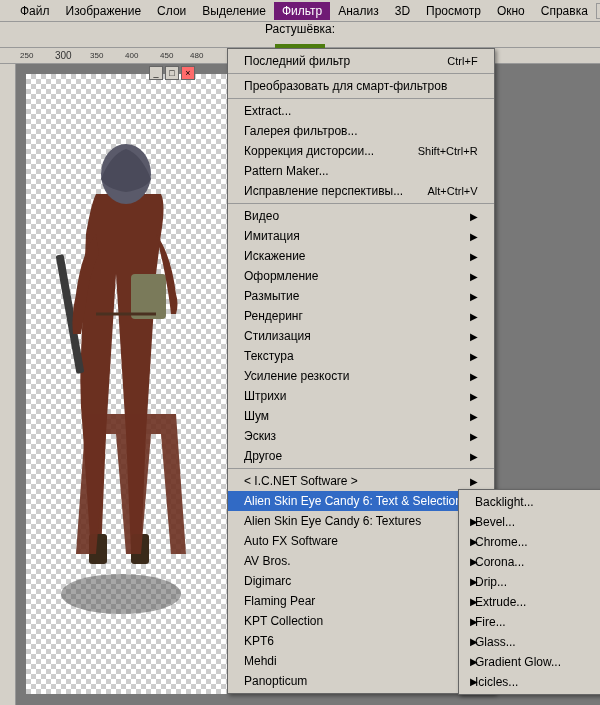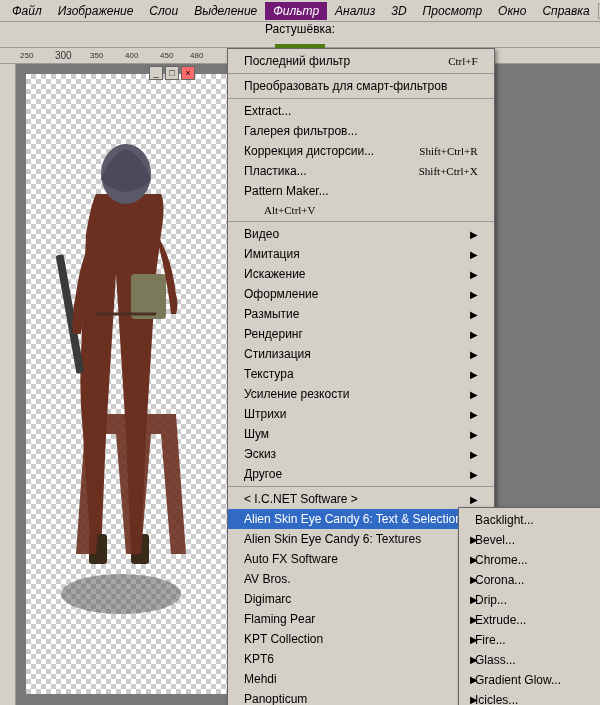--- a/index.html
+++ b/index.html
@@ -13,24 +13,23 @@
       position: relative;
     }
 
     
     .menu-bar {
       display: flex;
       align-items: center;
       background: #d4d0c8;
       border-bottom: 1px solid #999;
       height: 22px;
-      padding: 0 4px;
+      padding: 0 12px;
       position: relative;
       z-index: 10;
-      font-style: italic;
     }
     .menu-item {
       padding: 2px 8px;
       cursor: pointer;
       font-size: 12px;
       color: #000;
       white-space: nowrap;
     }
     .menu-item.active {
       background: #701a75;
@@ -179,21 +178,20 @@
     }
     .dropdown-separator {
       height: 1px;
       background: #999;
       margin: 2px 0;
     }
     .dropdown-item .shortcut {
       font-size: 11px;
       color: inherit;
       margin-left: 20px;
-      font-family: Liberation Serif, serif;
     }
     .dropdown-item .arrow {
       margin-left: 8px;
       font-size: 10px;
     }
 
     
     .submenu-1 {
       position: absolute;
       left: 230px;
@@ -316,27 +314,24 @@
           <span>Extract...</span>
         </div>
         <div class="dropdown-item">
           <span>Галерея фильтров...</span>
         </div>
         <div class="dropdown-item">
           <span>Коррекция дисторсии...</span>
           <span class="shortcut">Shift+Ctrl+R</span>
         </div>
         <div class="dropdown-item">
-          <span>Пластика...</span>
-          <span class="shortcut">Shift+Ctrl+X</span>
-        </div>
-        <div class="dropdown-item">
           <span>Pattern Maker...</span>
         </div>
         <div class="dropdown-item">
+          <span>Исправление перспективы...</span>
           <span class="shortcut">Alt+Ctrl+V</span>
         </div>
         <div class="dropdown-separator"></div>
 
         <div class="dropdown-item">
           <span>Видео</span>
           <span class="arrow">▶</span>
         </div>
         <div class="dropdown-item">
           <span>Имитация</span>

